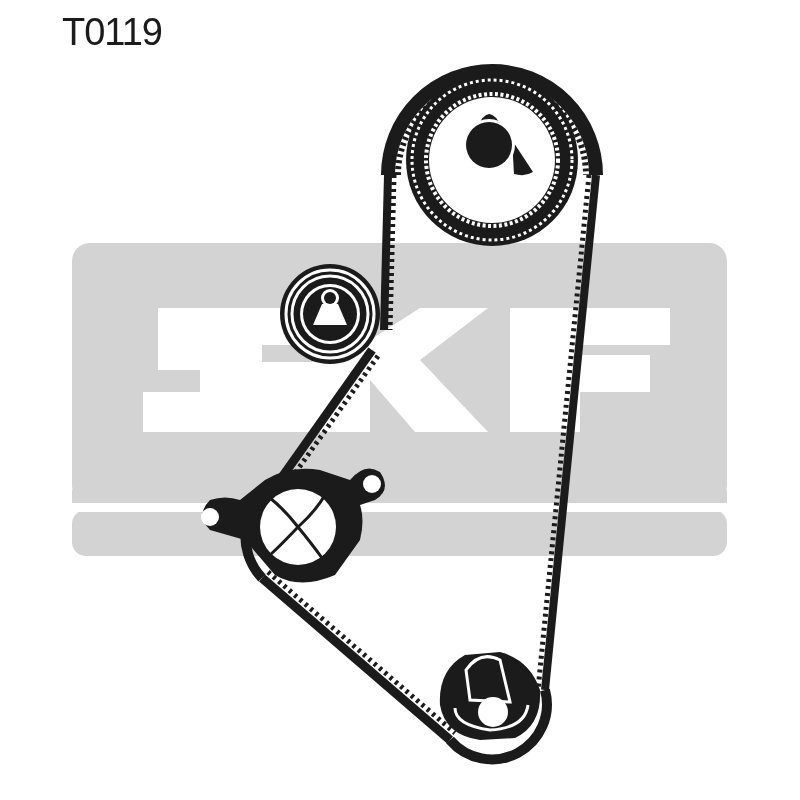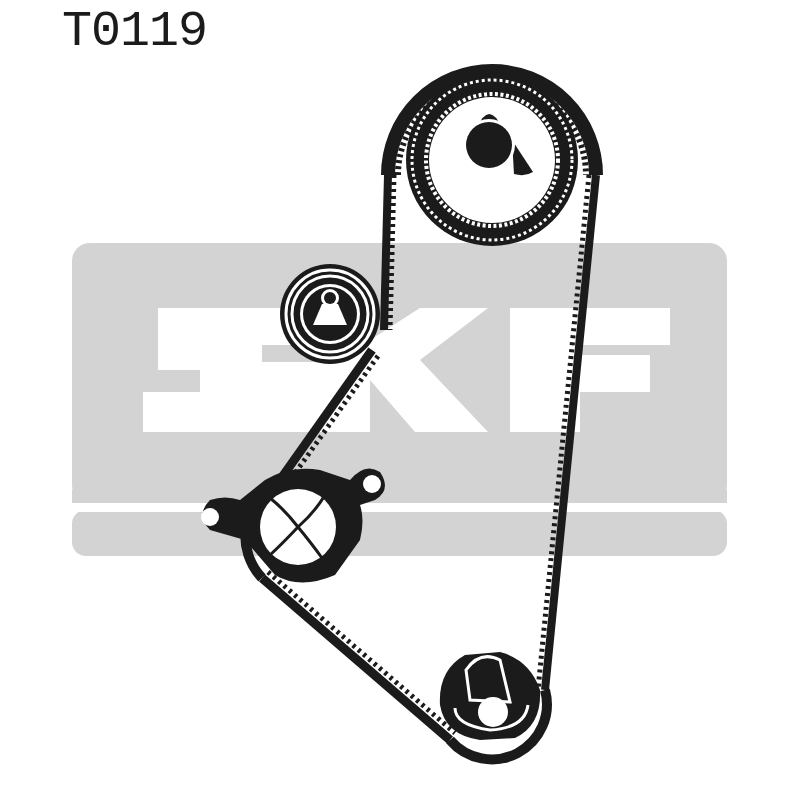--- a/index.html
+++ b/index.html
@@ -1,20 +1,20 @@
 <!DOCTYPE html>
 <html><head>
 <meta charset="utf-8">
 <style>
   html, body { margin: 0; padding: 0; background: #ffffff; }
   body { width: 800px; height: 800px; position: relative; overflow: hidden; font-family: "Liberation Sans", "DejaVu Sans", sans-serif; }
   .title {
     position: absolute; left: 62px; top: 2px;
-    font-family: Liberation Mono, monospace;
-    font-size: 50px; line-height: 60px; letter-spacing: -1px;
+    font-family: Liberation Sans, sans-serif;
+    font-size: 38px; line-height: 60px; letter-spacing: -1px;
     color: #1b1b1b;
   }
   svg { position: absolute; left: 0; top: 0; }
 </style>
 </head>
 <body>
 
 <div class="title">T0119</div>
 
 <svg width="800" height="800" viewBox="0 0 800 800">

